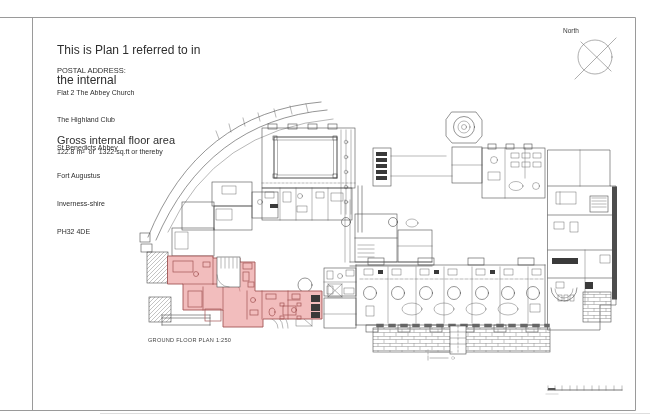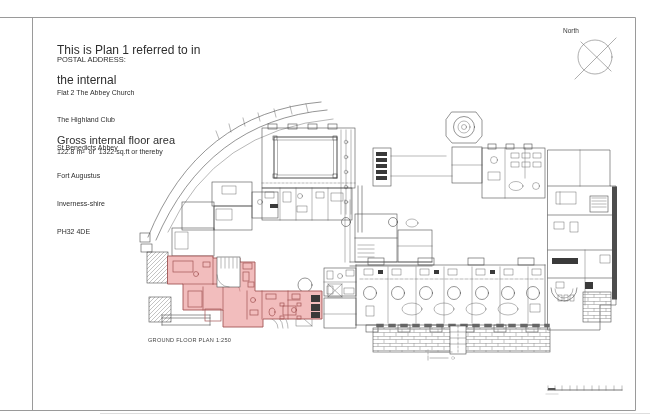--- a/index.html
+++ b/index.html
@@ -3,21 +3,21 @@
 <meta charset="utf-8">
 <style>
   :root{
     --hl:#f2bdbd; --hl-ln:#a35555; --ln:#4d4d4d; --frame:#9a9a9a;
   }
   html,body{margin:0;padding:0;background:#fff;}
   .sheet{position:relative;width:650px;height:420px;background:#ffffff;
          font-family:"Liberation Sans",sans-serif;color:#2e2e2e;overflow:hidden;}
   .txt{position:absolute;white-space:pre;}
   .note{left:57px;top:25px;font-size:12px;line-height:10px;}
-  .postal{left:57px;top:55px;font-size:7.5px;}
+  .postal{left:57px;top:66px;font-size:7.5px;}
   .addr{left:57px;top:69px;font-size:7px;line-height:9.3px;}
   .arealabel{left:57px;top:134px;font-size:11px;}
   .areaval{left:57px;top:148px;font-size:7px;}
   .north{left:563px;top:27px;font-size:6.5px;color:#3a3a3a;}
   .caption{left:148px;top:337px;font-size:5.6px;letter-spacing:.25px;color:#454545;}
   svg{position:absolute;left:0;top:0;}
   .plan{stroke:var(--ln);fill:none;stroke-width:.6;stroke-linecap:square;}
   .thin{stroke-width:.4;}
   .hatch{fill:url(#diag);}
   .brickf{fill:url(#brick);}

